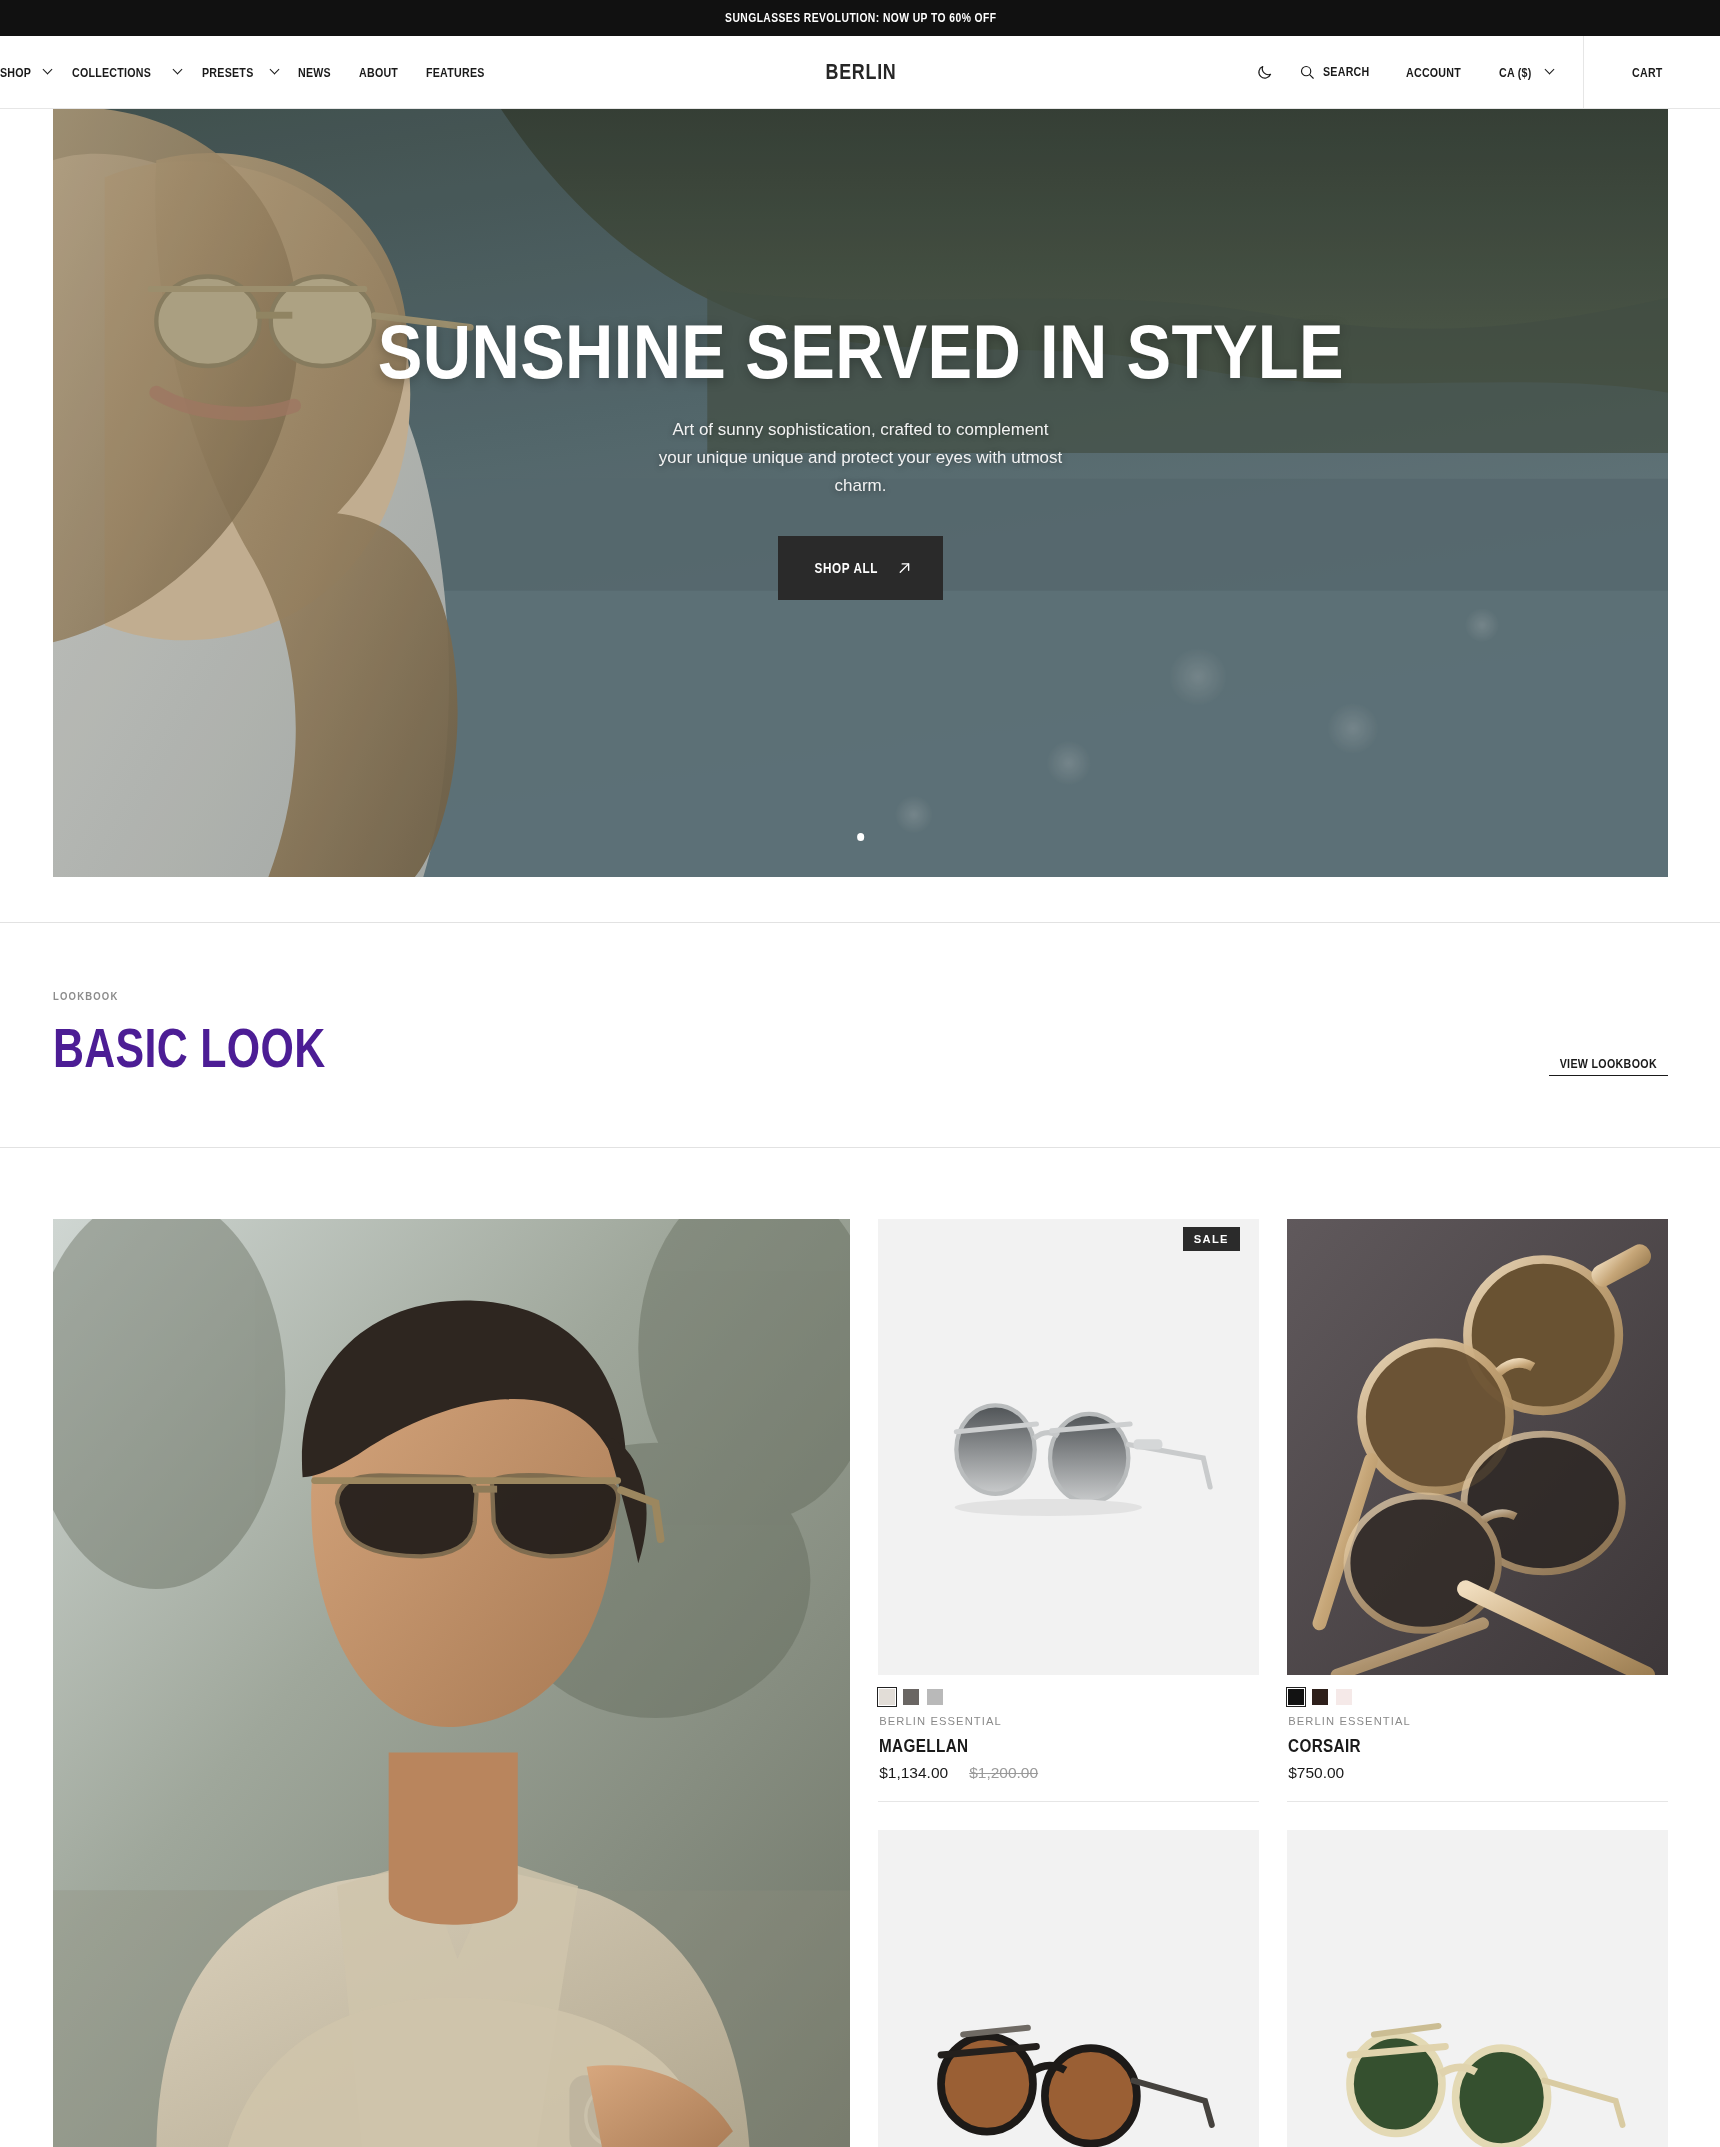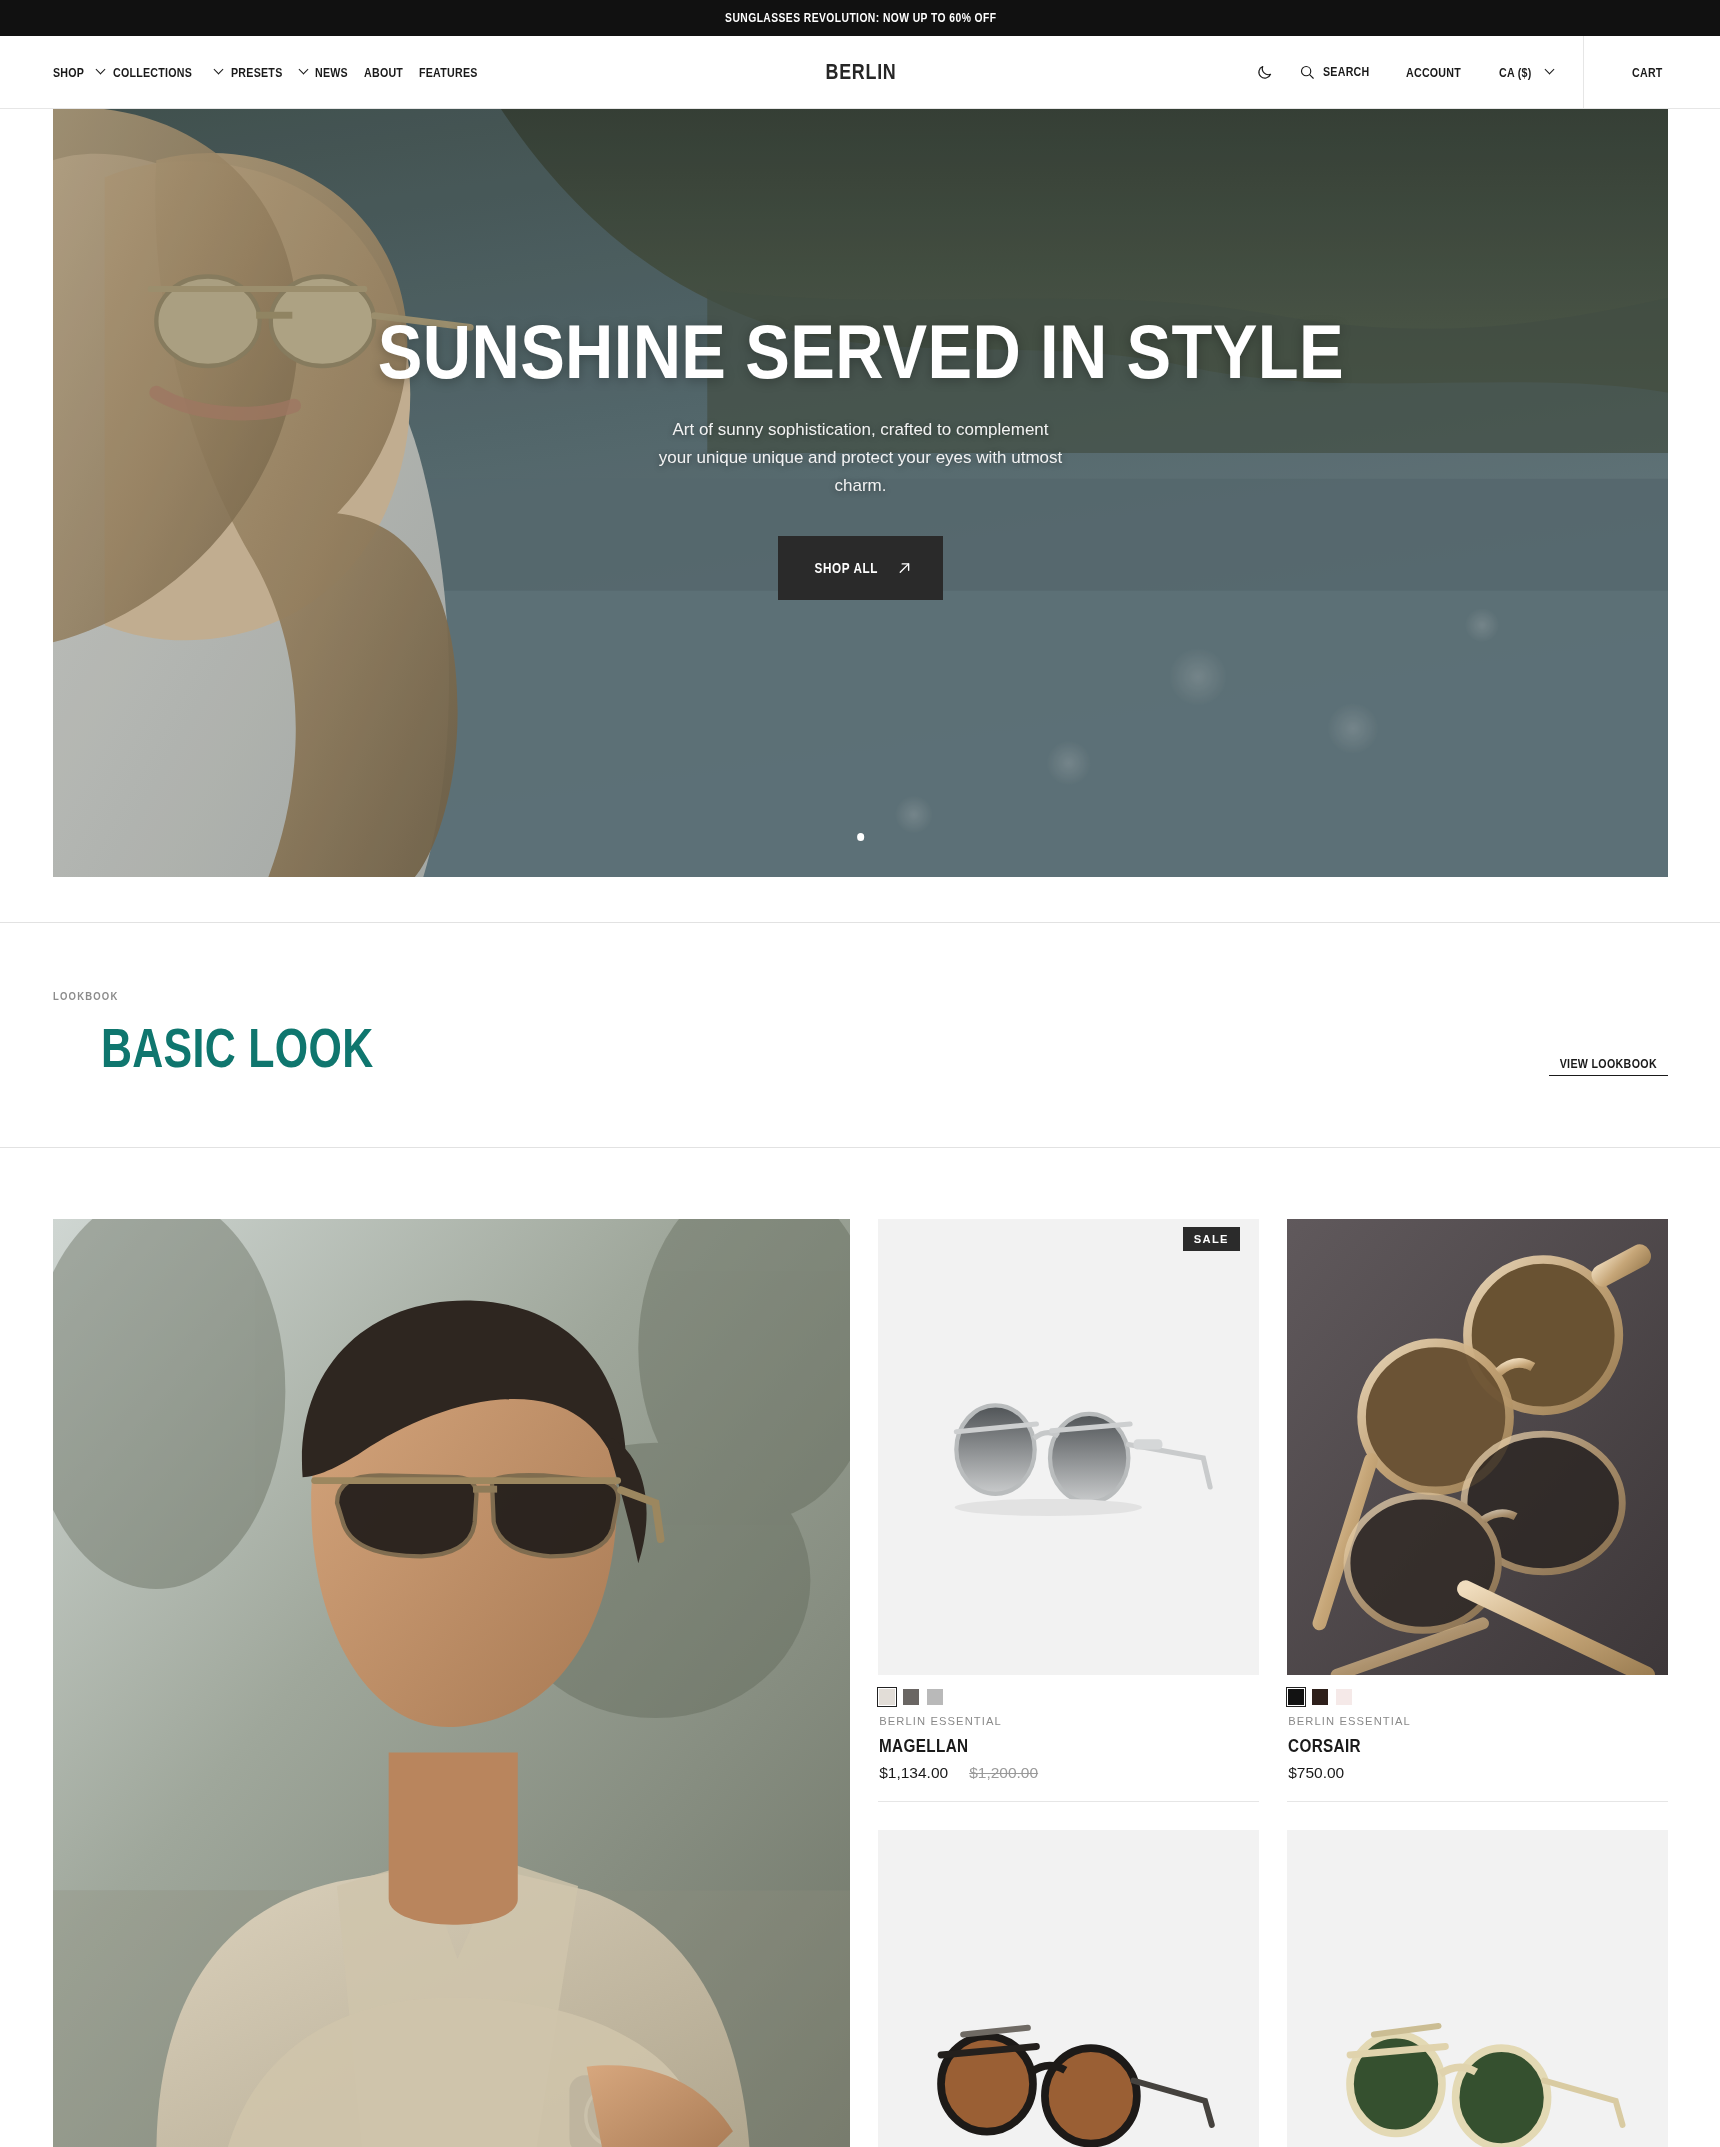--- a/index.html
+++ b/index.html
@@ -23,22 +23,21 @@
   }
 
   
   .header{
     height:73px; background:#fff;
     display:flex; align-items:center;
     border-bottom:0.9px solid #e6e6e6;
     position:relative;
   }
   .nav-left{
-    display:flex; align-items:center; gap:8px;
-    padding-left:53px;
+    display:flex; align-items:center; gap:20px;
   }
   .nav-item{
     display:flex; align-items:center; gap:6px;
     font-size:13px; font-weight:700; letter-spacing:0.3px;
     color:#1a1a1a; cursor:pointer; white-space:nowrap;
   }
   .nav-item .lbl{ transform:scaleX(.82); transform-origin:left center; display:inline-block;}
   .chev{ width:7.7px; height:7.7px; display:inline-block; position:relative; top:-1.7px;}
   .chev::before{
     content:""; position:absolute; left:0; top:0;
@@ -119,21 +118,21 @@
     padding:67px 53px 71px;
     display:flex; align-items:flex-end; justify-content:space-between;
   }
   .lb-eyebrow{
     font-size:11.2px; font-weight:700; letter-spacing:1.4px;
     color:#8c8c8c; margin-bottom:19px;
   }
   .lb-eyebrow span{display:inline-block; transform:scaleX(.85); transform-origin:left;}
   .lb-title{
     font-size:55px; font-weight:700; letter-spacing:0.4px;
-    color:#0f766e; line-height:1;margin-left:48px;
+    color:#4c1d95; line-height:1;
   }
   .lb-title span{display:inline-block; transform:scaleX(.78); transform-origin:left;}
   .lb-link{
     font-size:13px; font-weight:700; letter-spacing:0.4px;
     color:#1a1a1a; border-bottom:1.7px solid #1a1a1a;
     padding-bottom:4.3px; cursor:pointer; white-space:nowrap;
   }
   .lb-link span{display:inline-block; transform:scaleX(.82);}
 
   

